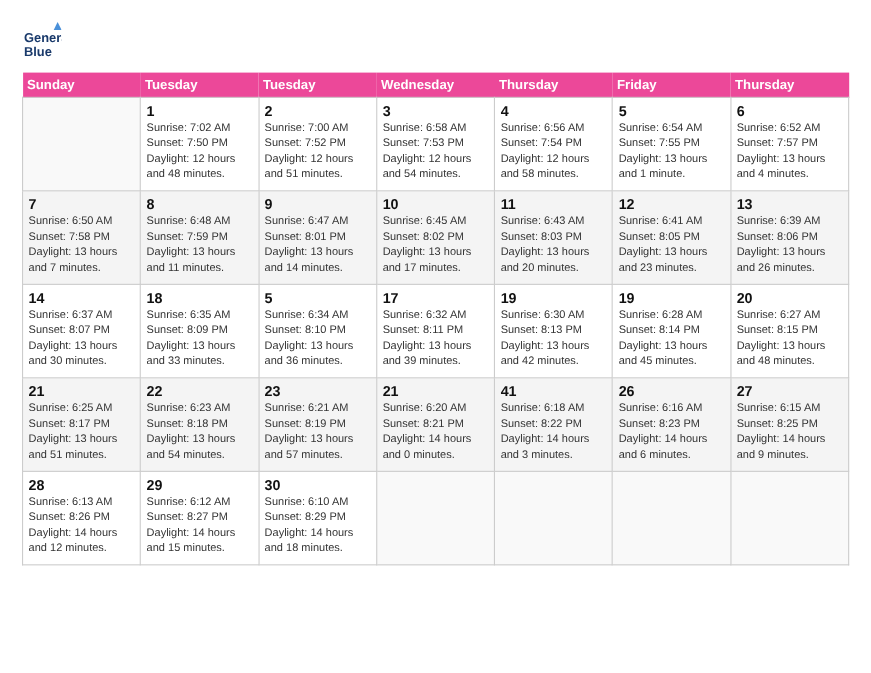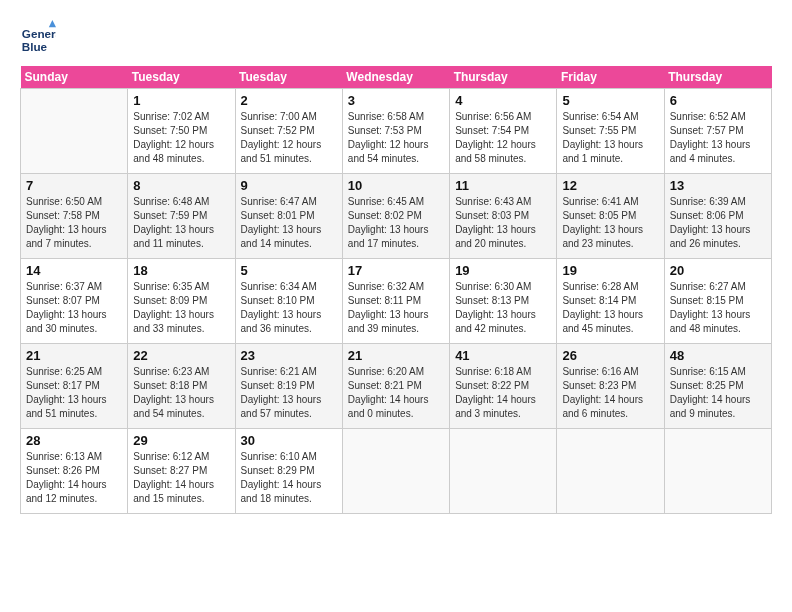--- a/index.html
+++ b/index.html
@@ -211,21 +211,21 @@
         </td>
         <td>
           <div class="day-number">41</div>
           <div class="day-info">Sunrise: 6:18 AM<br>Sunset: 8:22 PM<br>Daylight: 14 hours and 3 minutes.</div>
         </td>
         <td>
           <div class="day-number">26</div>
           <div class="day-info">Sunrise: 6:16 AM<br>Sunset: 8:23 PM<br>Daylight: 14 hours and 6 minutes.</div>
         </td>
         <td>
-          <div class="day-number">48</div>
+          <div class="day-number">27</div>
           <div class="day-info">Sunrise: 6:15 AM<br>Sunset: 8:25 PM<br>Daylight: 14 hours and 9 minutes.</div>
         </td>
       </tr>
       <tr>
         <td>
           <div class="day-number">28</div>
           <div class="day-info">Sunrise: 6:13 AM<br>Sunset: 8:26 PM<br>Daylight: 14 hours and 12 minutes.</div>
         </td>
         <td>
           <div class="day-number">29</div>

